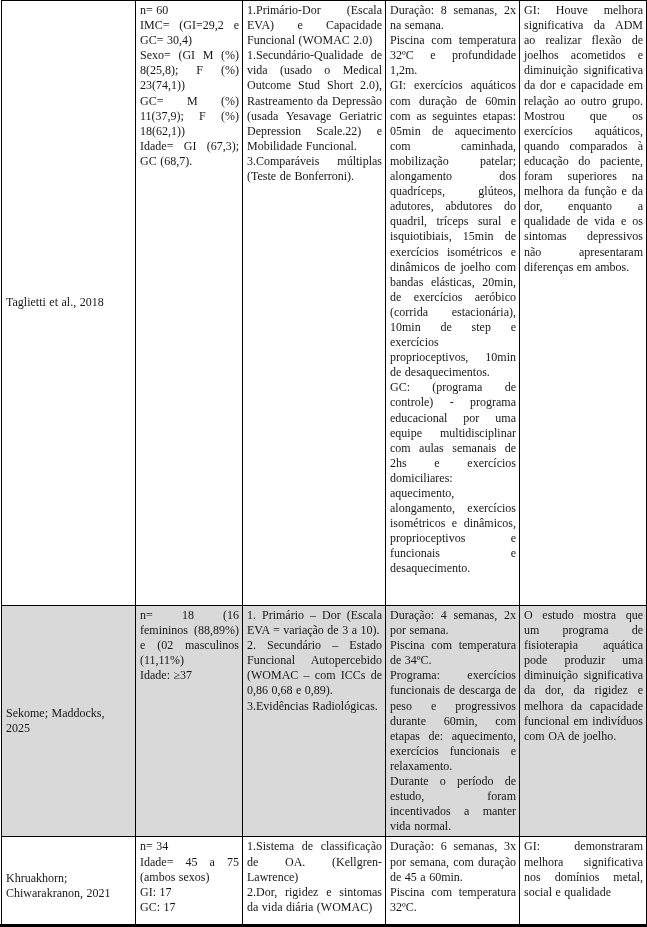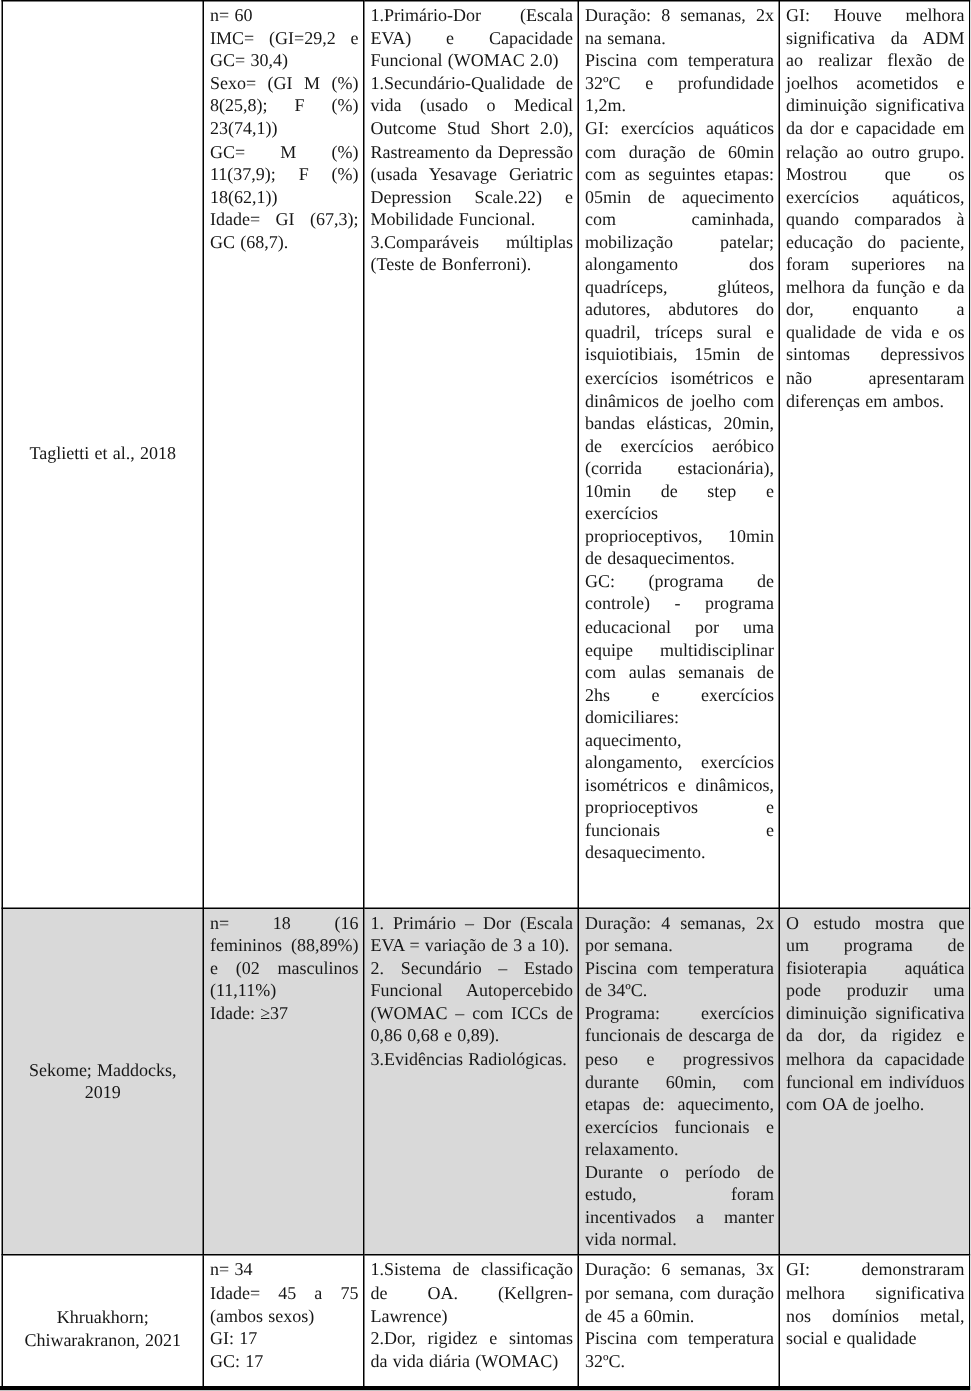--- a/index.html
+++ b/index.html
@@ -31,21 +31,21 @@
     font-size: 12px;
     line-height: 15.1px;
     white-space: pre-line;
     text-align: justify;
     overflow: hidden;
     box-sizing: border-box;
     word-spacing: 0.5px;
   }
   table.review-table td.study {
     vertical-align: middle;
-    text-align: center;
+    text-align: left;
     white-space: pre-line;
     padding: 2px 4px;
   }
   tr.shaded td { background: var(--shade, #d9d9d9); }
   tr.row-1 { height: 605px; }
   tr.row-2 { height: 223px; }
   tr.row-3 { height: 99px; }
   col.c-study { width: 134px; }
   col.c-sample { width: 107px; }
   col.c-outcomes { width: 143px; }
@@ -76,21 +76,21 @@
 1.Secundário-Qualidade de vida (usado o Medical Outcome Stud Short 2.0), Rastreamento da Depressão (usada Yesavage Geriatric Depression Scale.22) e Mobilidade Funcional.
 3.Comparáveis múltiplas (Teste de Bonferroni).</td>
         <td>Duração: 8 semanas, 2x na semana.
 Piscina com temperatura 32ºC e profundidade 1,2m.
 GI: exercícios aquáticos com duração de 60min com as seguintes etapas: 05min de aquecimento com caminhada, mobilização patelar; alongamento dos quadríceps, glúteos, adutores, abdutores do quadril, tríceps sural e isquiotibiais, 15min de exercícios isométricos e dinâmicos de joelho com bandas elásticas, 20min, de exercícios aeróbico (corrida estacionária), 10min de step e exercícios proprioceptivos, 10min de desaquecimentos.
 GC: (programa de controle) - programa educacional por uma equipe multidisciplinar com aulas semanais de 2hs e exercícios domiciliares: aquecimento, alongamento, exercícios isométricos e dinâmicos, proprioceptivos e funcionais e desaquecimento.</td>
         <td>GI: Houve melhora significativa da ADM ao realizar flexão de joelhos acometidos e diminuição significativa da dor e capacidade em relação ao outro grupo. Mostrou que os exercícios aquáticos, quando comparados à educação do paciente, foram superiores na melhora da função e da dor, enquanto a qualidade de vida e os sintomas depressivos não apresentaram diferenças em ambos.</td>
       </tr>
       <tr class="row-2 shaded">
         <td class="study">Sekome; Maddocks,
-2019</td>
+2025</td>
         <td>n= 18 (16 femininos (88,89%) e (02 masculinos (11,11%)
 Idade: ≥37</td>
         <td>1. Primário – Dor (Escala EVA = variação de 3 a 10).
 2. Secundário – Estado Funcional Autopercebido (WOMAC – com ICCs de 0,86 0,68 e 0,89).
 3.Evidências Radiológicas.</td>
         <td>Duração: 4 semanas, 2x por semana.
 Piscina com temperatura de 34ºC.
 Programa: exercícios funcionais de descarga de peso e progressivos durante 60min, com etapas de: aquecimento, exercícios funcionais e relaxamento.
 Durante o período de estudo, foram incentivados a manter vida normal.</td>
         <td>O estudo mostra que um programa de fisioterapia aquática pode produzir uma diminuição significativa da dor, da rigidez e melhora da capacidade funcional em indivíduos com OA de joelho.</td>

